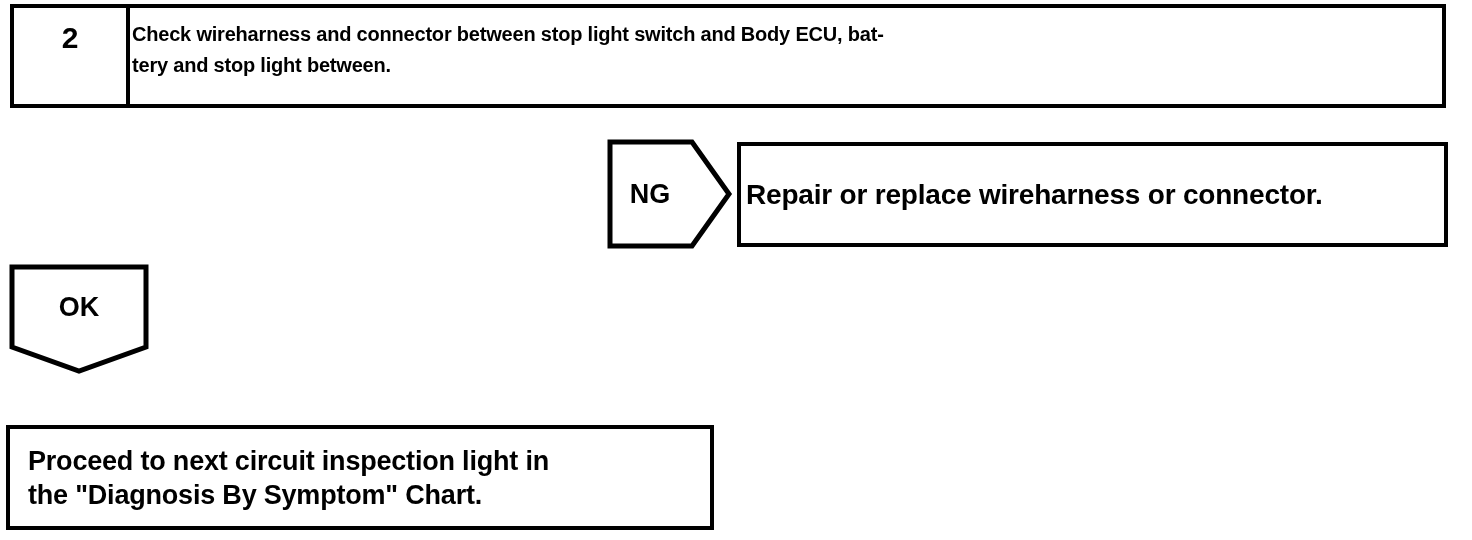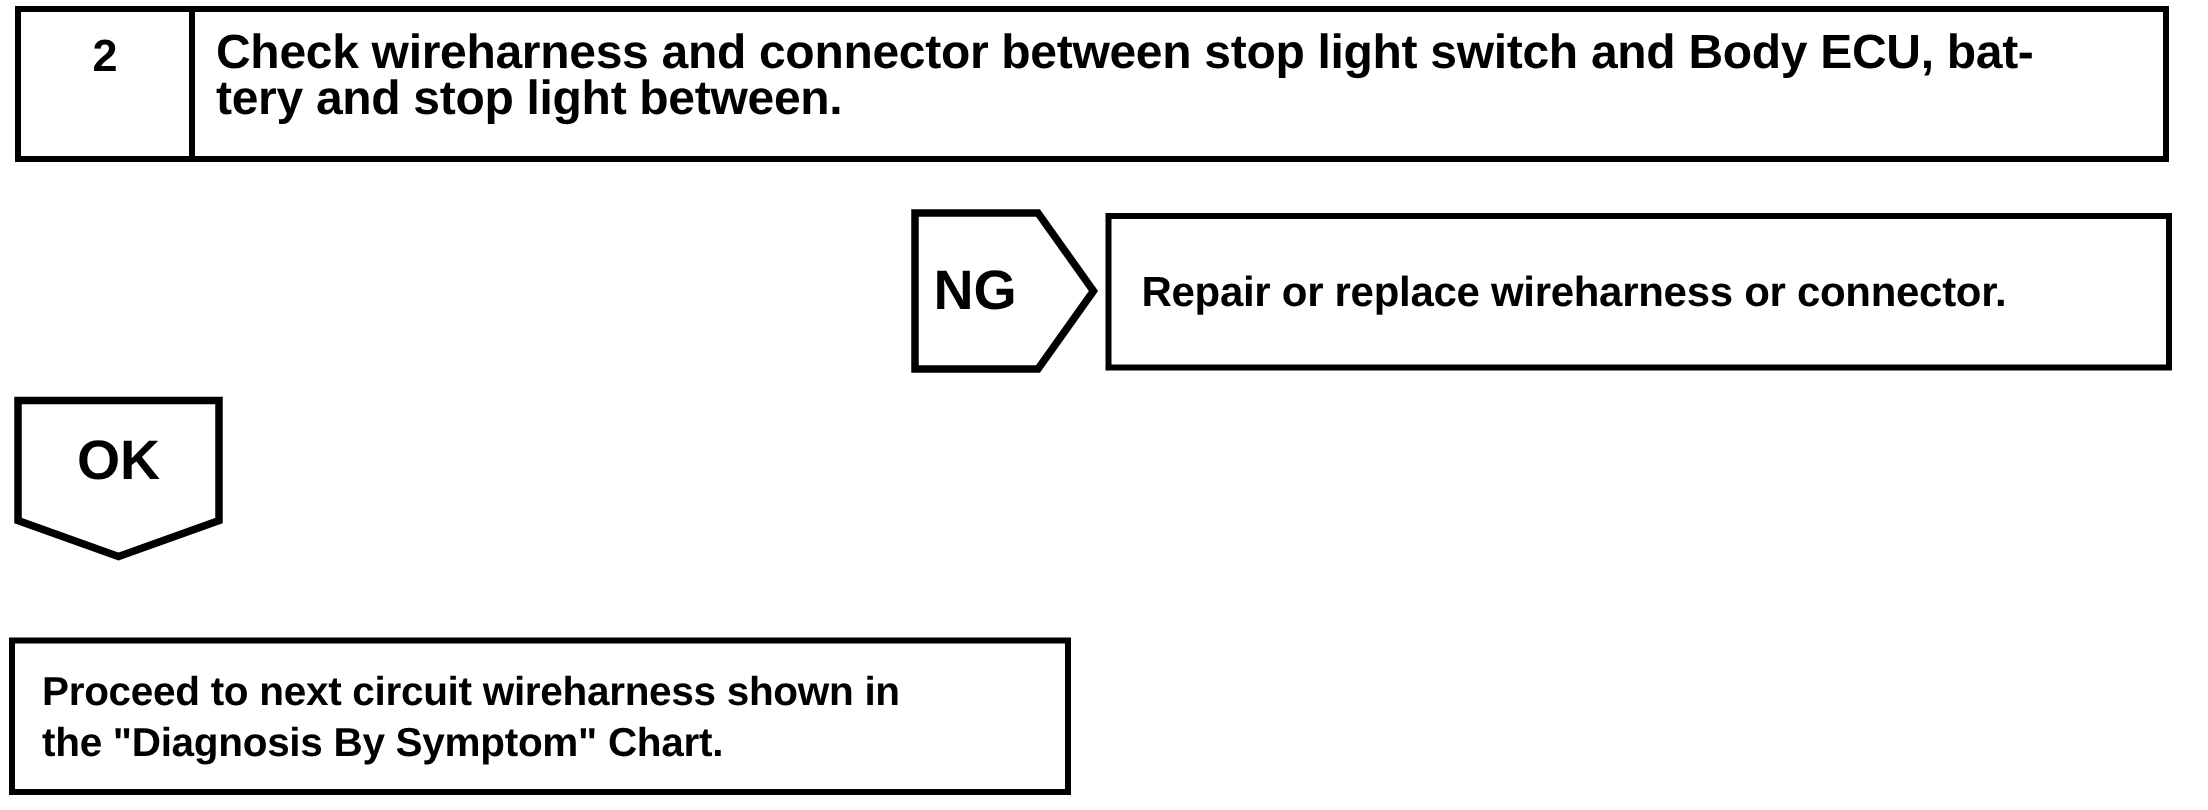--- a/index.html
+++ b/index.html
@@ -26,50 +26,50 @@
     width: 116px;
     border-right: 4px solid #000;
     display: flex;
     justify-content: center;
     padding-top: 13px;
     font-size: 30px;
     flex: none;
   }
   .step-text-cell {
     flex: 1;
-    padding: 11px 0 0 14px;
-    font-size: 32px;
+    padding: 11px 0 0 2px;
+    font-size: 20px;
     line-height: 31px;
     letter-spacing: -0.2px;
     white-space: nowrap;
   }
 
   
   .connector { position: absolute; }
   .connector svg { display: block; }
   .connector .tag-label {
     position: absolute;
     display: flex;
     align-items: center;
     justify-content: center;
-    font-size: 37px;
+    font-size: 27px;
   }
   .ng-connector { left: 606px; top: 138px; width: 128px; height: 112px; }
   .ng-connector .tag-label { left: 0; top: 0; width: 88px; height: 112px; }
   .ok-connector { left: 8px; top: 263px; width: 142px; height: 112px; text-align: right; }
   .ok-connector .tag-label { left: 0; top: 4px; width: 142px; height: 80px; }
 
   
   .ng-action-box {
     left: 737px; top: 142px;
     width: 711px; height: 105px;
     border: 4px solid #000;
     display: flex;
     align-items: center;
-    padding-left: 20px;
+    padding-left: 5px;
     font-size: 28px;
     letter-spacing: -0.2px;
     background: #fff;
     white-space: nowrap;
   }
   .ok-result-box {
     left: 6px; top: 425px;
     width: 708px; height: 105px;
     border: 4px solid #000;
     padding: 15px 0 0 18px;
@@ -105,15 +105,15 @@
 </div>
 
 <div class="connector ok-connector">
   <svg width="142" height="112" viewBox="0 0 142 112">
     <polygon points="4,4 138,4 138,84 71,108 4,84" fill="#ffffff" stroke="#000000" stroke-width="5" stroke-linejoin="miter"></polygon>
   </svg>
   <div class="tag-label">OK</div>
 </div>
 
 <div class="abs ok-result-box">
-  <div>Proceed to next circuit wireharness shown in</div>
+  <div>Proceed to next circuit inspection light in</div>
   <div>the "Diagnosis By Symptom" Chart.</div>
 </div>
 
 </body></html>

